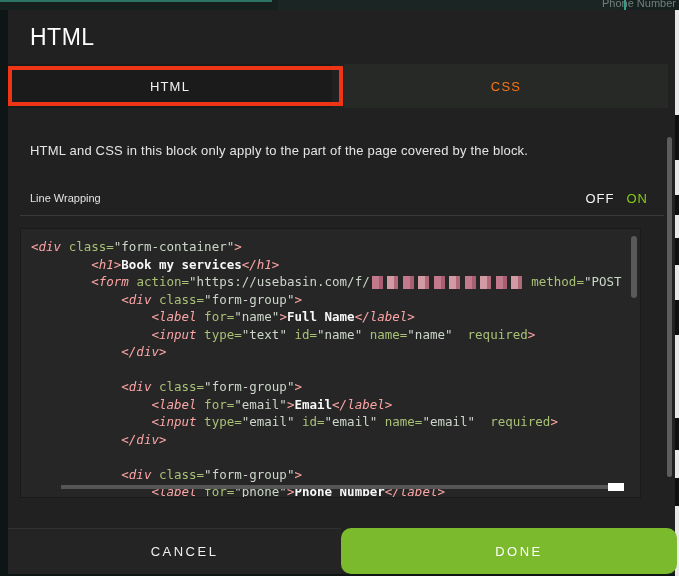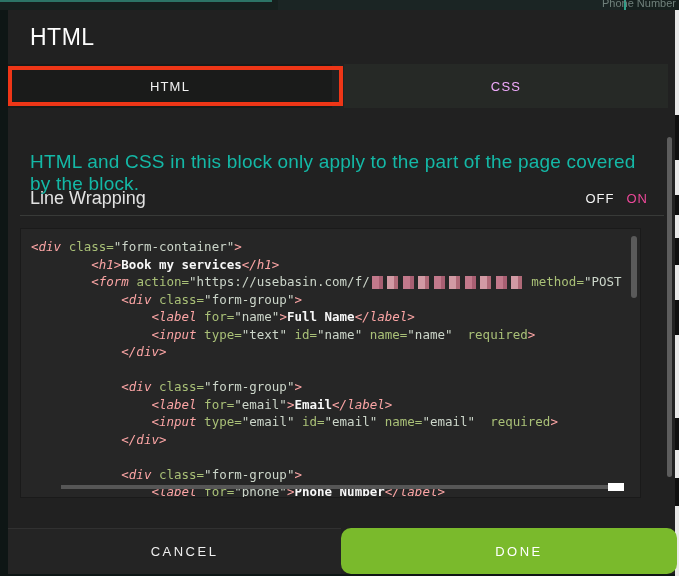--- a/index.html
+++ b/index.html
@@ -22,33 +22,33 @@
 
   
   .modal { position:absolute; left:8px; top:10px; width:667px; height:564px; background:#212121; }
   .modal-title { position:absolute; left:22px; top:14px; font-size:23px; font-weight:500;
     color:#fdfdfd; letter-spacing:.5px; }
 
   .tabs { position:absolute; left:0; top:54px; width:660px; height:44px; display:flex; }
   .tab { flex:1; display:flex; align-items:center; justify-content:center;
     font-size:13px; letter-spacing:1.2px; cursor:pointer; }
   .tab-html { background:#1a1b1a; color:#f2f2f2; }
-  .tab-css  { background:#262926; color:#f0abfc;margin-left:12px; }
+  .tab-css  { background:#262926; color:#f97316;margin-left:12px; }
   .red-box { position:absolute; left:0; top:56px; width:335px; height:40px;
     border:4px solid #ee3617; pointer-events:none; z-index:5; }
 
-  .description { position:absolute; left:22px; top:141px; width:620px;
-    font-size:19px; color:#14b8a6; letter-spacing:.2px; }
+  .description { position:absolute; left:22px; top:133px; width:620px;
+    font-size:13px; color:#e5e5e5; letter-spacing:.2px; }
 
   .lw-row { position:absolute; left:22px; top:178px; width:618px; height:20px;
     display:flex; align-items:center; }
-  .lw-label { font-size:18px; color:#e2e2e2; }
+  .lw-label { font-size:11px; color:#e2e2e2; }
   .lw-toggle { margin-left:auto; display:flex; gap:12px; font-size:13px; letter-spacing:1px; }
   .lw-off { color:#f4f4f4; cursor:pointer; }
-  .lw-on  { color:#ec4899; cursor:pointer; }
+  .lw-on  { color:#84cc16; cursor:pointer; }
   .divider { position:absolute; left:12px; top:205px; width:644px; height:1px; background:#383a38; }
 
   
   .editor { position:absolute; left:12px; top:218px; width:621px; height:270px;
     background:#262626; border:1px solid #1a1a1a; overflow:hidden; cursor:text; }
   .code-area { position:absolute; left:10px; top:9px; right:14px; bottom:0;
     font-family:"DejaVu Sans Mono", monospace; font-size:12.5px; line-height:17.5px;
     white-space:pre; color:#e6e6e6; overflow:hidden; }
   .code-line { height:17.5px; }
   .t-tag  { color:#fca5a5;font-style:italic; }

